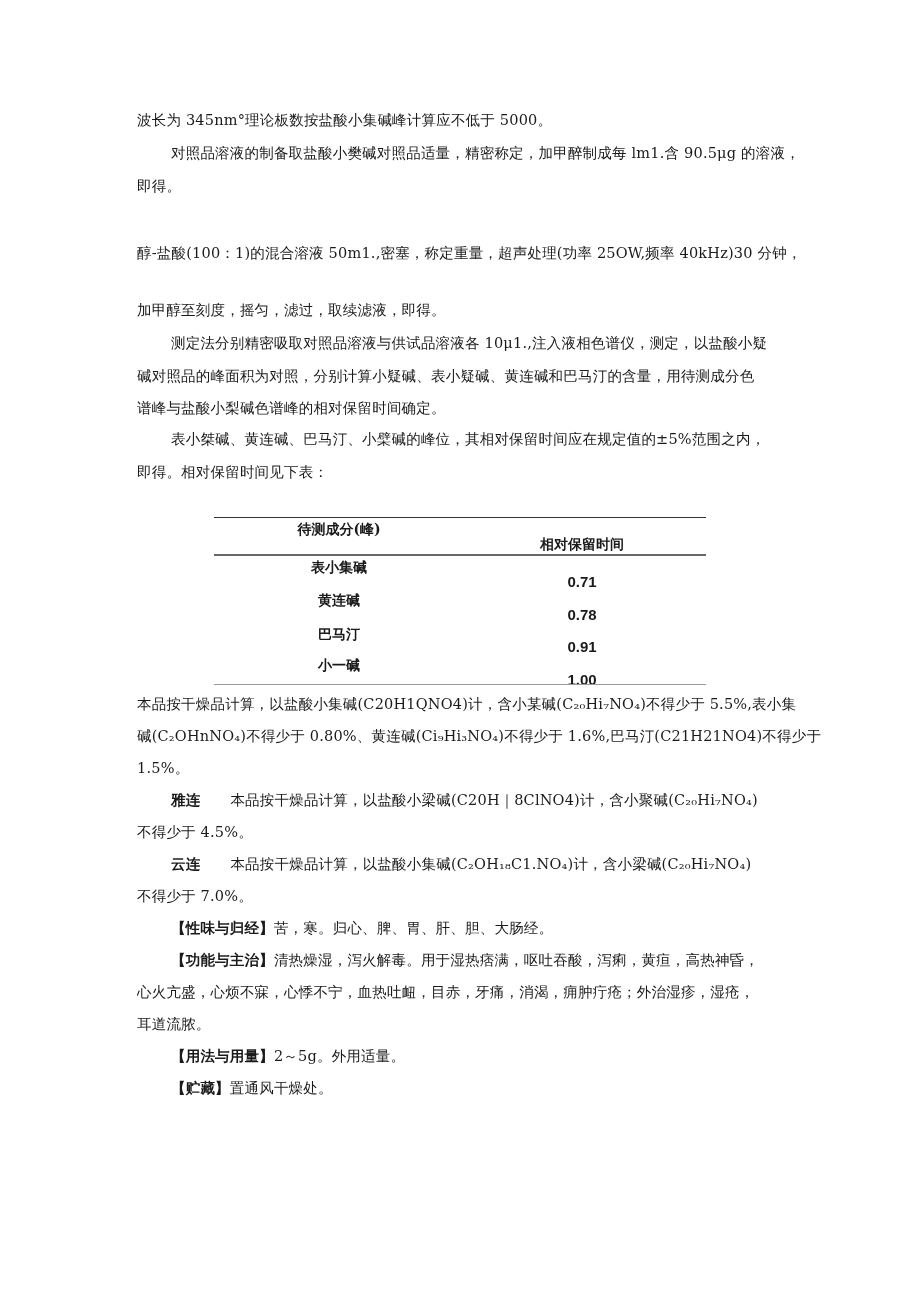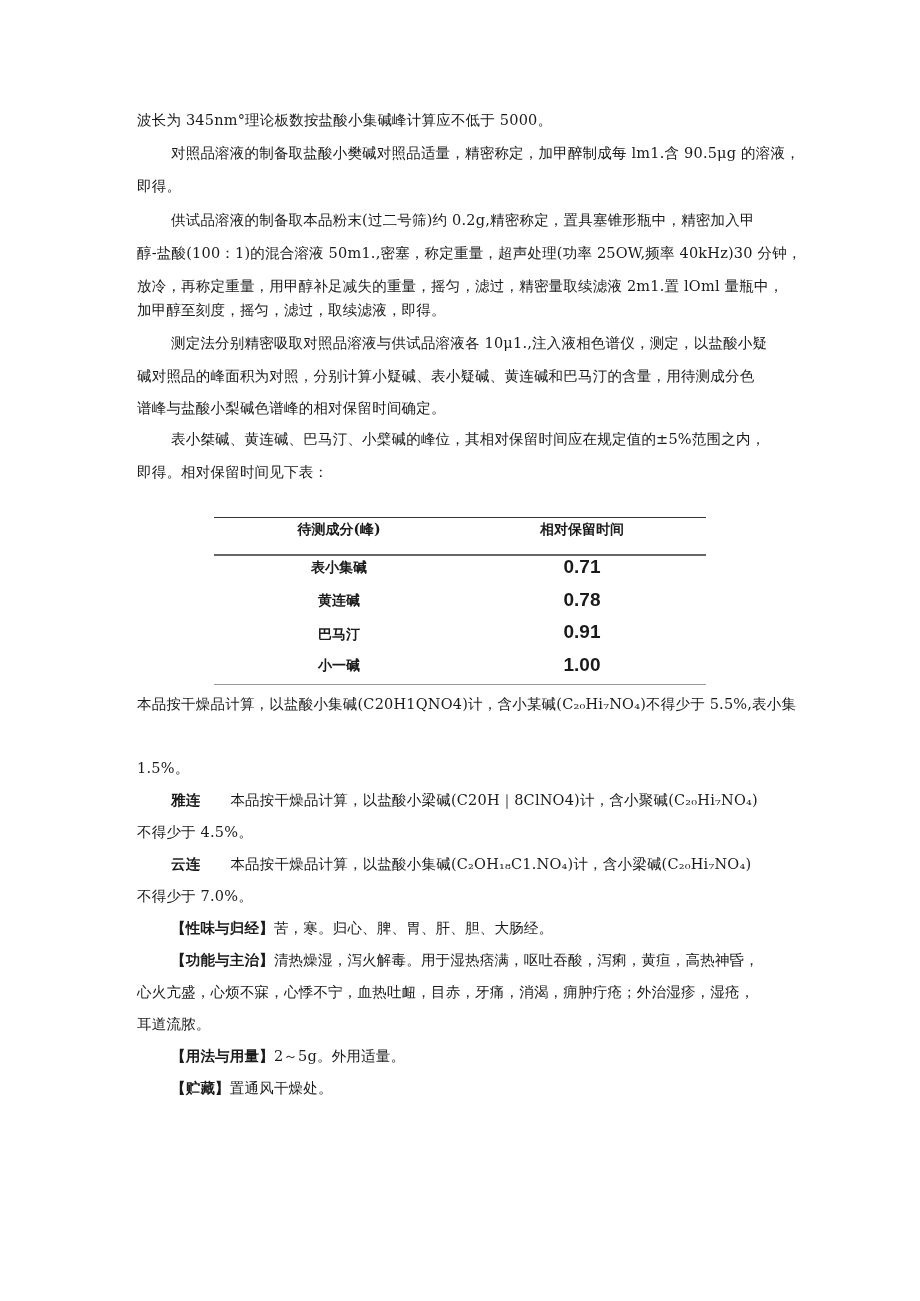--- a/index.html
+++ b/index.html
@@ -21,37 +21,35 @@
     position: absolute; left: 214px; width: 492px; top: 517px; height: 168px;
   }
   .rule { position: absolute; left: 0; width: 492px; height: 1px; background: #333; }
   .rule.thick { height: 2px; background: #666; }
   .rule.light { background: #999; }
   .cell {
     position: absolute; font-size: 14px; line-height: 20px; white-space: nowrap;
     transform: translateX(-50%);
     font-weight: bold;
   }
-  .cell.num { font-size: 19px; text-align: right; }
+  .cell.num { font-size: 15px; text-align: right; }
   .col1 { left: 125px; }
-  .col2 { left: 368px; }
+  .col2 { left: 368px; margin-top: 15px; }
 </style>
 </head>
 <body>
 
 <div class="page">
 
   <div class="line" style="top:110px">波长为 345nm°理论板数按盐酸小集碱峰计算应不低于 5000。</div>
 
   <div class="line indent" style="top:143px">对照品溶液的制备取盐酸小樊碱对照品适量，精密称定，加甲醉制成每 lm1.含 90.5μg 的溶液，</div>
   <div class="line" style="top:176px">即得。</div>
 
-  <div class="line indent" style="top:210px">供试品溶液的制备取本品粉末(过二号筛)约 0.2g,精密称定，置具塞锥形瓶中，精密加入甲</div>
   <div class="line" style="top:243px">醇-盐酸(100：1)的混合溶液 50m1.,密塞，称定重量，超声处理(功率 25OW,频率 40kHz)30 分钟，</div>
-  <div class="line" style="top:276px">放冷，再称定重量，用甲醇补足减失的重量，摇匀，滤过，精密量取续滤液 2m1.置 lOml 量瓶中，</div>
   <div class="line" style="top:298px; top:300px">加甲醇至刻度，摇匀，滤过，取续滤液，即得。</div>
 
   <div class="line indent" style="top:333px">测定法分别精密吸取对照品溶液与供试品溶液各 10μ1.,注入液相色谱仪，测定，以盐酸小疑</div>
   <div class="line" style="top:398px">谱峰与盐酸小梨碱色谱峰的相对保留时间确定。</div>
   <div class="line" style="top:366px">碱对照品的峰面积为对照，分别计算小疑碱、表小疑碱、黄连碱和巴马汀的含量，用待测成分色</div>
 
   <div class="line indent" style="top:429px">表小桀碱、黄连碱、巴马汀、小檗碱的峰位，其相对保留时间应在规定值的±5%范围之内，</div>
   <div class="line" style="top:462px">即得。相对保留时间见下表：</div>
 
   <div class="tbl">
@@ -69,20 +67,21 @@
     <div class="cell col1" style="top:107px">巴马汀</div>
     <div class="cell col2 num" style="top:105px">0.91</div>
 
     <div class="cell col1" style="top:138px">小一碱</div>
     <div class="cell col2 num" style="top:138px">1.00</div>
 
     <div class="rule light" style="top:167px"></div>
   </div>
 
   <div class="line" style="top:694px">本品按干燥品计算，以盐酸小集碱(C20H1QNO4)计，含小某碱(C₂₀Hi₇NO₄)不得少于 5.5%,表小集</div>
+  <div class="line" style="top:726px">碱(C₂OHnNO₄)不得少于 0.80%、黄连碱(Ci₉Hi₃NO₄)不得少于 1.6%,巴马汀(C21H21NO4)不得少于</div>
   <div class="line" style="top:758px">1.5%。</div>
 
   <div class="line indent" style="top:790px">
     <span class="bold">雅连</span><span style="display:inline-block;width:30px"></span><span>本品按干燥品计算，以盐酸小梁碱(C20H｜8ClNO4)计，含小聚碱(C₂₀Hi₇NO₄)</span>
   </div>
   <div class="line" style="top:822px">不得少于 4.5%。</div>
 
   <div class="line indent" style="top:854px">
     <span class="bold">云连</span><span style="display:inline-block;width:30px"></span><span>本品按干燥品计算，以盐酸小集碱(C₂OH₁₈C1.NO₄)计，含小梁碱(C₂₀Hi₇NO₄)</span>
   </div>

